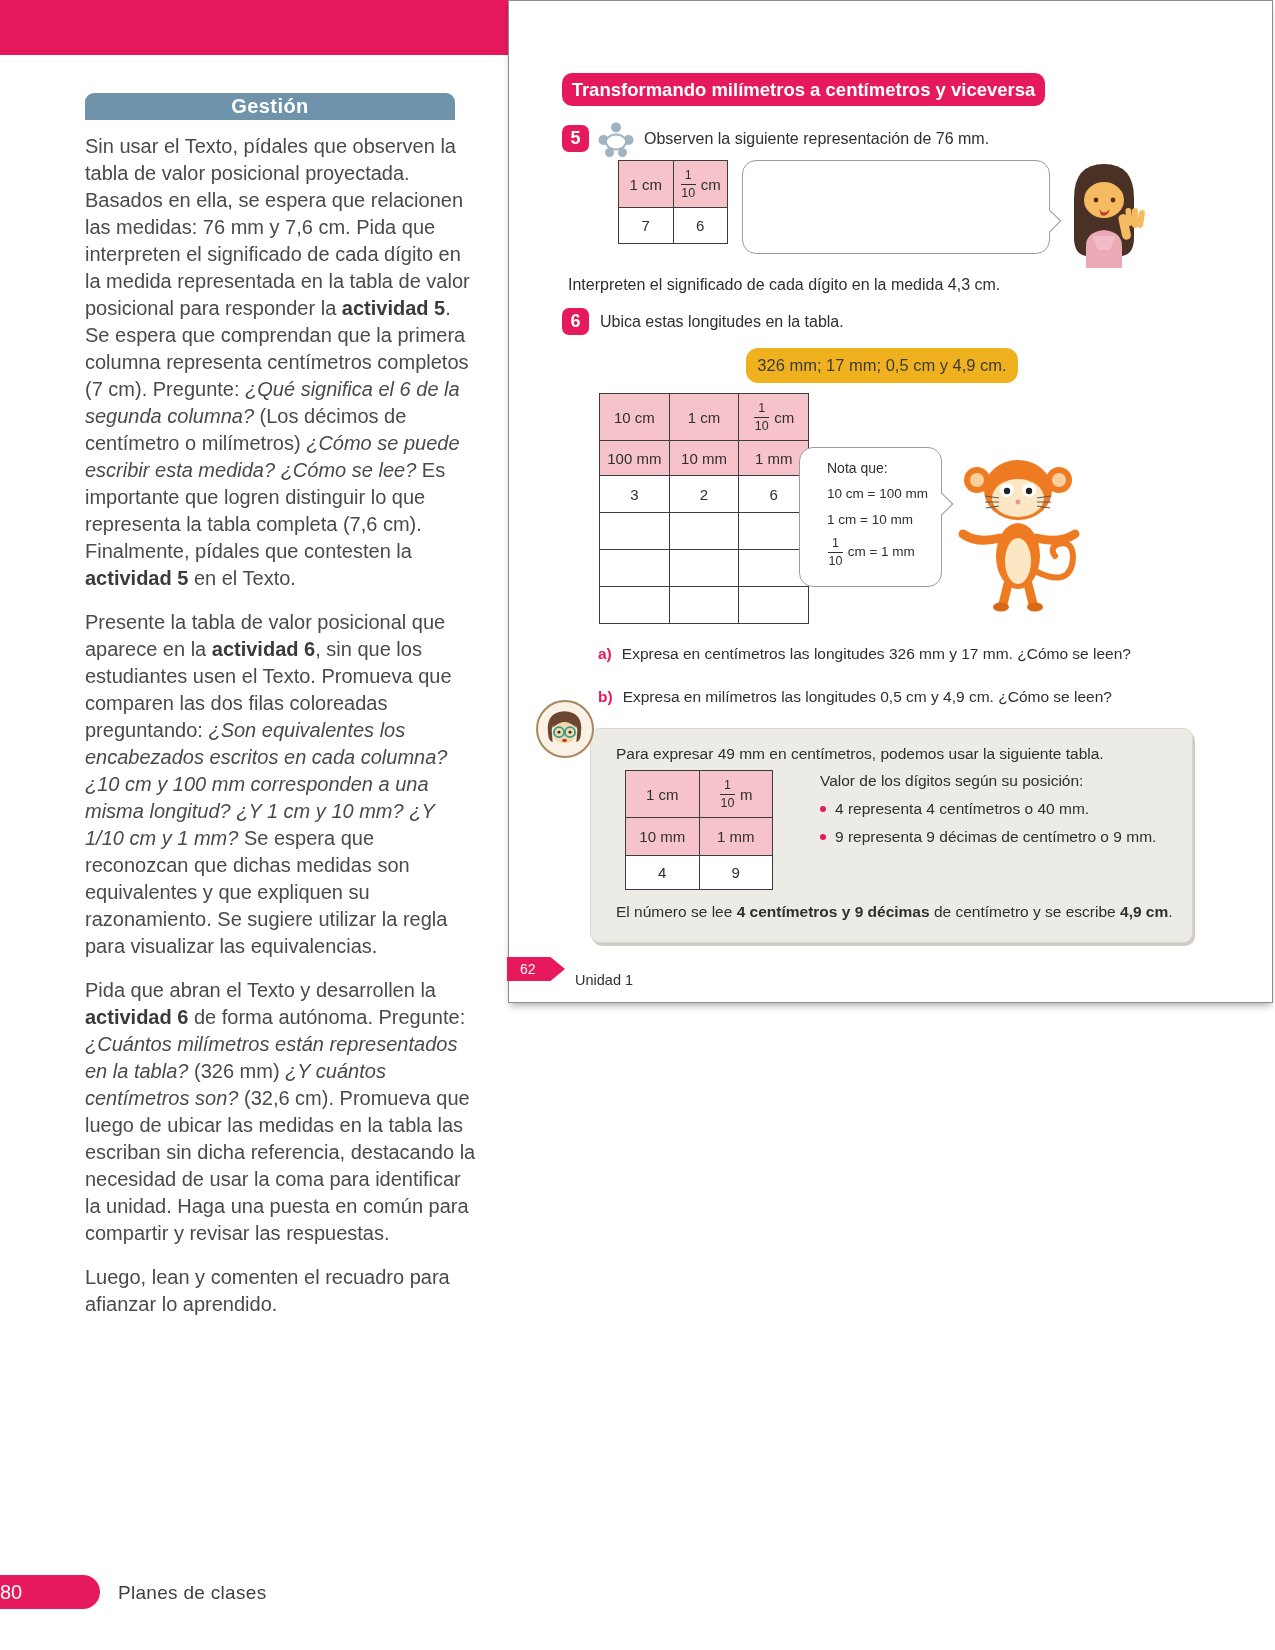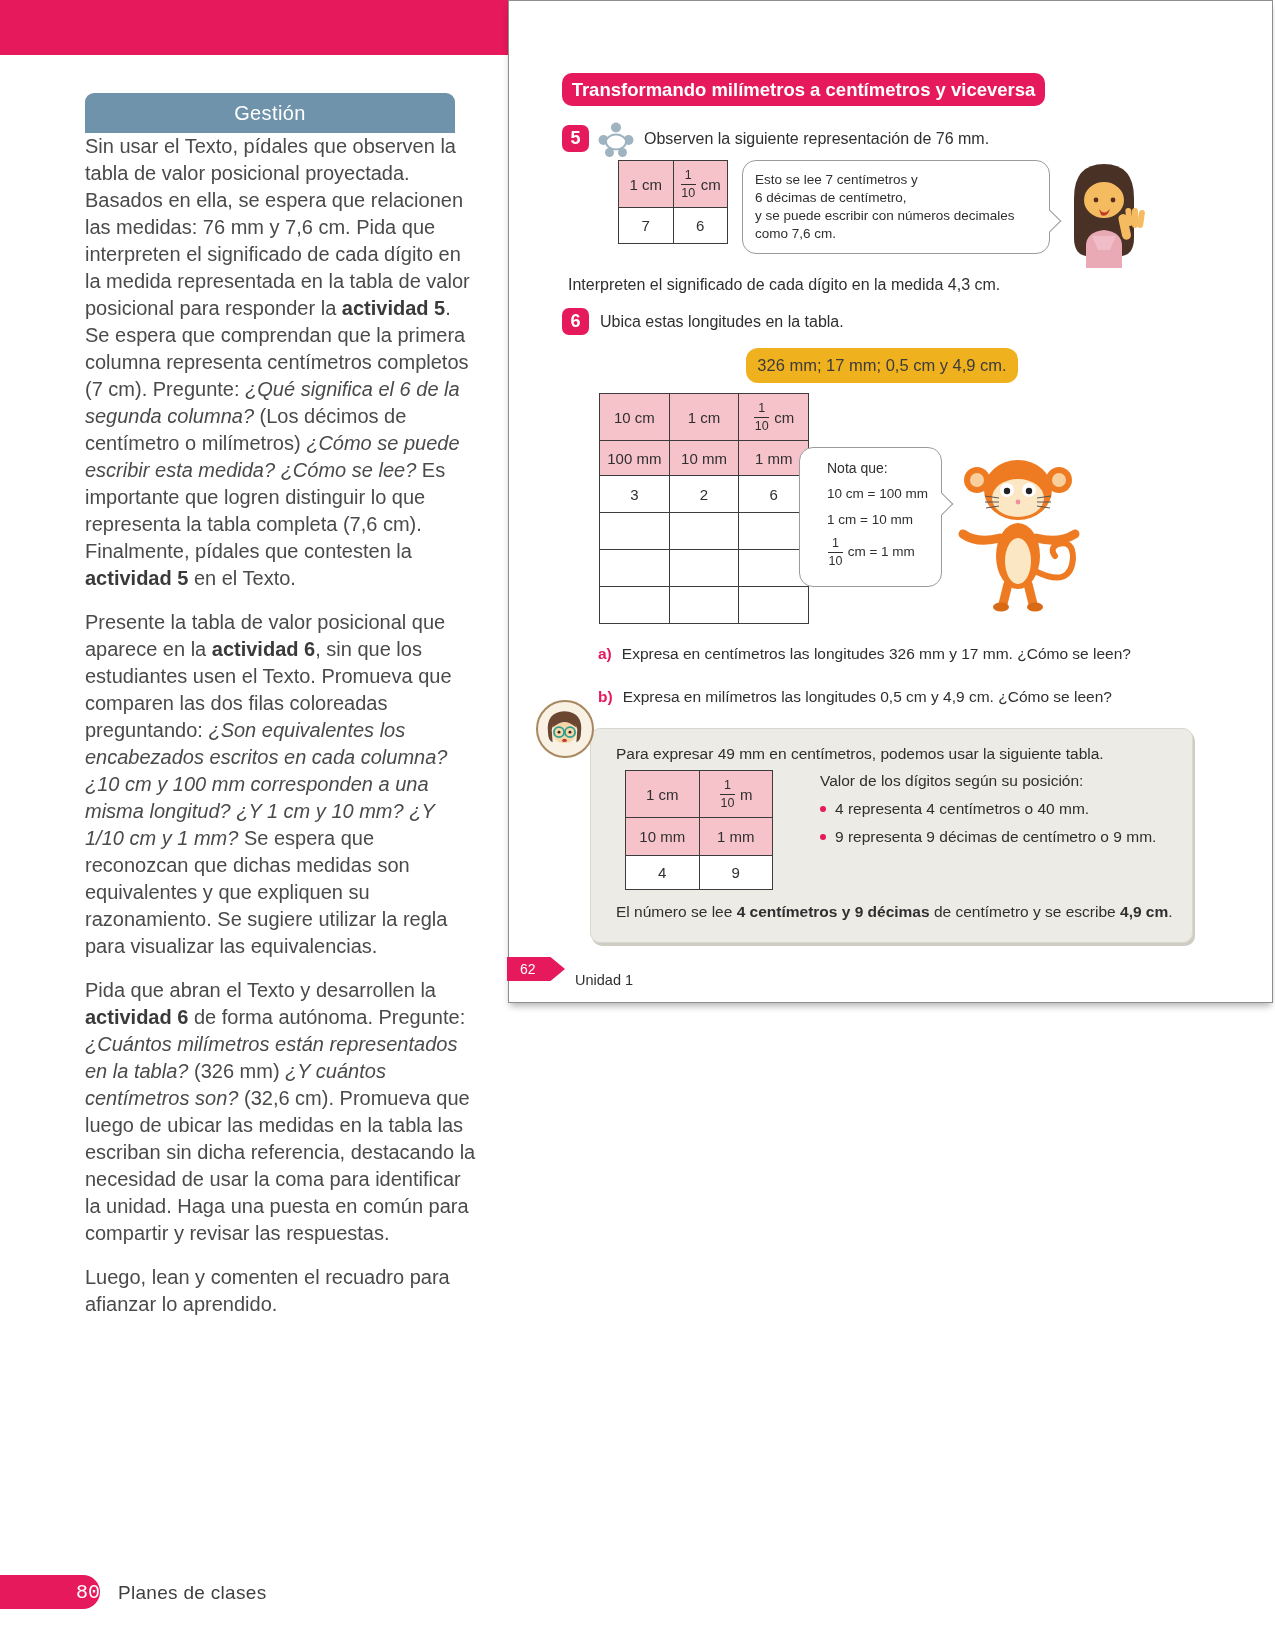--- a/index.html
+++ b/index.html
@@ -8,26 +8,26 @@
     font-family:"Liberation Sans",sans-serif;overflow:hidden;color:#333;
   }
   .abs{position:absolute;}
   .b{font-weight:bold;}
   .i{font-style:italic;}
 
   
   .topbar{left:0;top:0;width:508px;height:55px;background:#e5195c;}
   .footer-pill{left:0;top:1575px;width:100px;height:34px;background:#e5195c;
     border-radius:0 17px 17px 0;color:#fff;font-size:20px;
-    display:flex;align-items:center;justify-content:flex-end;font-family:Liberation Mono, monospace;}
+    display:flex;align-items:center;justify-content:flex-start;}
   .footer-label{left:118px;top:1582px;font-size:19px;color:#3f3f3f;letter-spacing:.3px;}
 
   
-  .gestion{left:85px;top:93px;width:370px;height:40px;background:#6f93aa;
-    border-radius:9px 9px 0 0;color:#fff;font-weight:normal;font-size:20px;
+  .gestion{left:85px;top:93px;width:370px;height:27px;background:#6f93aa;
+    border-radius:9px 9px 0 0;color:#fff;font-weight:bold;font-size:20px;
     display:flex;align-items:center;justify-content:center;letter-spacing:.4px;}
   .leftcol{left:85px;top:133px;width:392px;color:#4a4a4a;font-size:20px;line-height:27px;}
   .leftcol p{margin:0 0 17px 0;}
   .leftcol .b{color:#3a3a3a;}
 
   
   .panel{left:508px;top:0;width:765px;height:1003px;background:#fff;
     border:1.5px solid #8e8e8e;box-sizing:border-box;
     box-shadow:0 5px 7px -2px rgba(0,0,0,.3);}
   .banner{left:562px;top:73px;width:483px;height:33px;background:#e5195c;border-radius:10px;
@@ -157,26 +157,20 @@
         <span>7</span>
       </div>
       <div class="btd">
         <span>6</span>
       </div>
     </div>
   </div>
 
 <div class="abs bubble" id="bubble1">
   <div class="tail"></div>
-  <div>
-      <div class="line">Esto se lee 7 centímetros y</div>
-      <div class="line">6 décimas de centímetro,</div>
-      <div class="line">y se puede escribir con números decimales</div>
-      <div class="line">como 7,6 cm.</div>
-    </div>
 </div>
 
 <svg class="abs" style="left:1060px;top:156px;" width="88" height="112" viewBox="0 0 88 112">
   <path d="M14,42 Q14,8 44,8 Q74,8 74,42 L74,82 Q74,98 62,100 L26,100 Q14,98 14,82 Z" fill="#4a3125"></path>
   <ellipse cx="44" cy="44" rx="20" ry="18" fill="#f4bb60"></ellipse>
   <path d="M23,38 Q28,17 44,17 Q61,17 65,38 Q53,24 44,25 Q33,25 23,38 Z" fill="#4a3125"></path>
   <circle cx="36" cy="44" r="2.4" fill="#5b2b1e"></circle>
   <circle cx="53" cy="44" r="2.4" fill="#5b2b1e"></circle>
   <path d="M39,53 Q44,60 50,53 Q47,62 41,59 Z" fill="#c0392b"></path>
   <path d="M26,112 L26,90 Q26,76 44,74 Q62,76 62,90 L62,112 Z" fill="#e9a9b5"></path>

